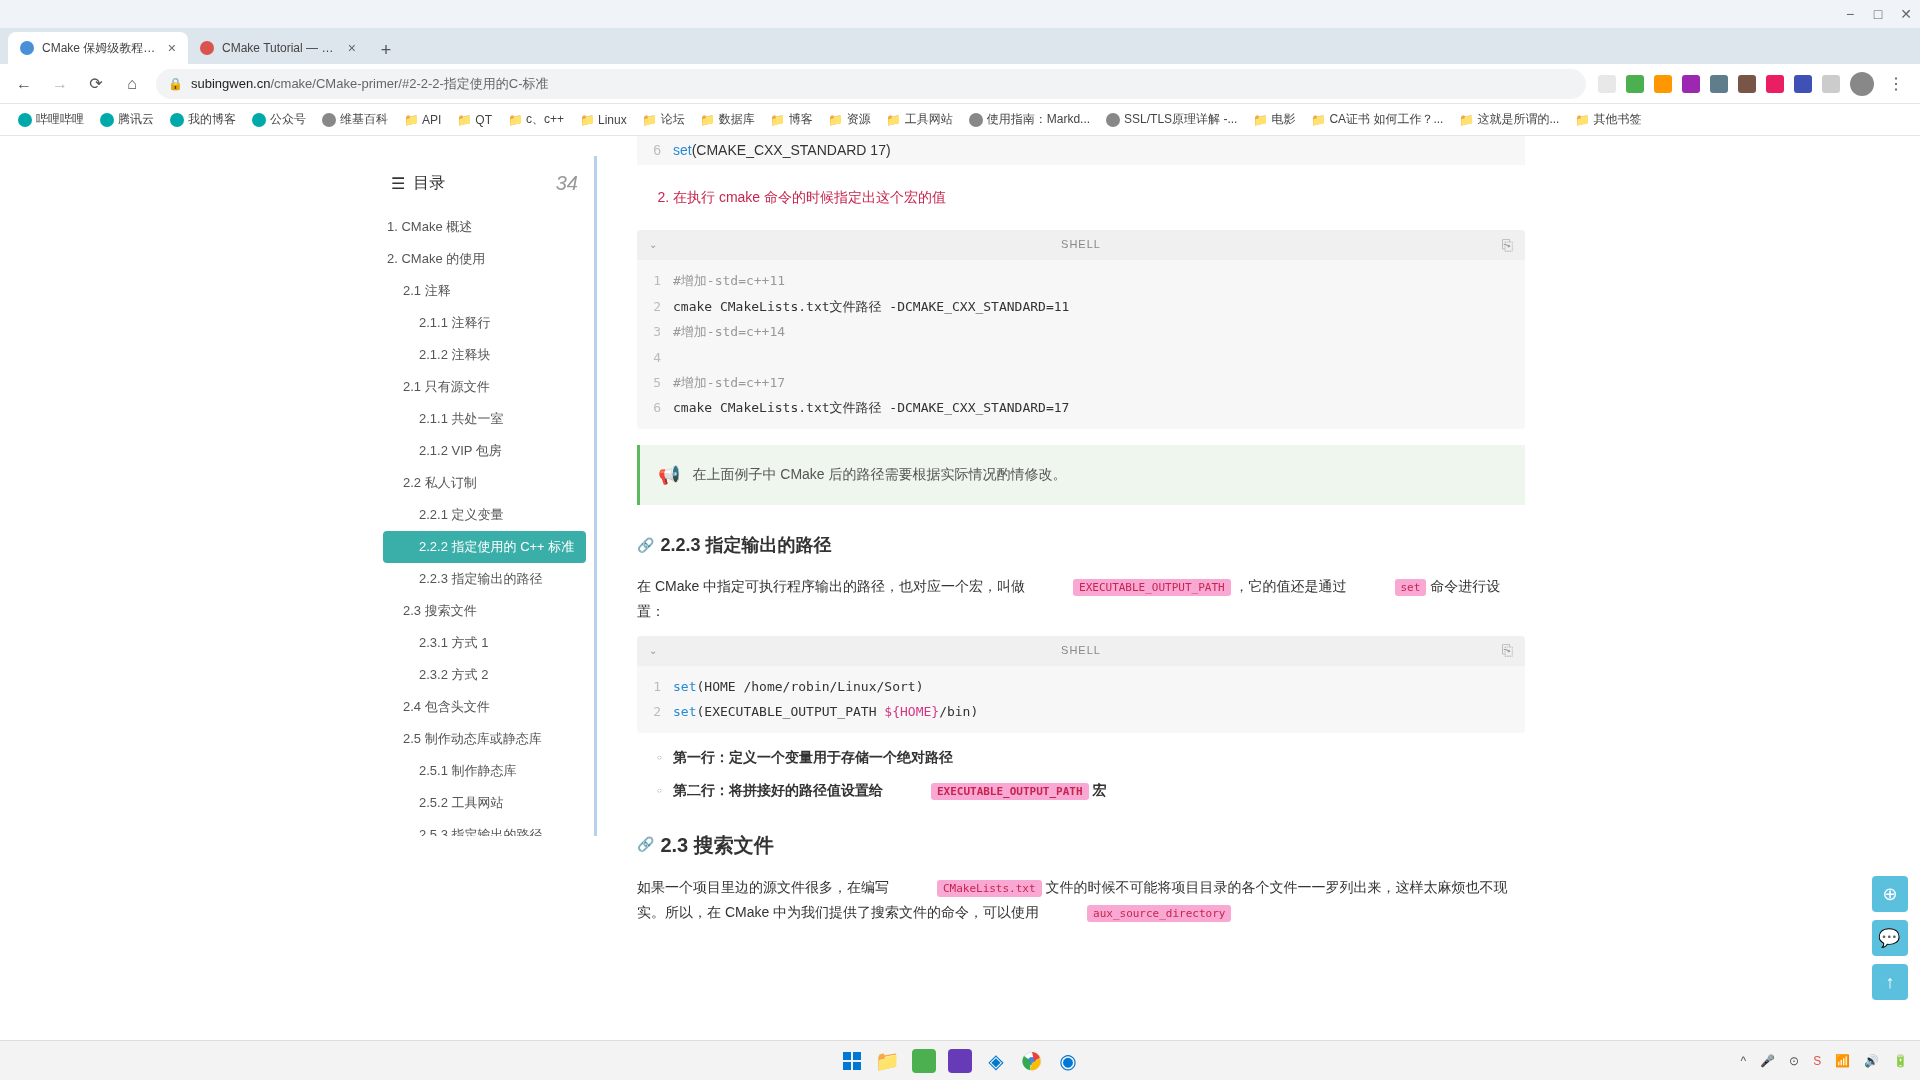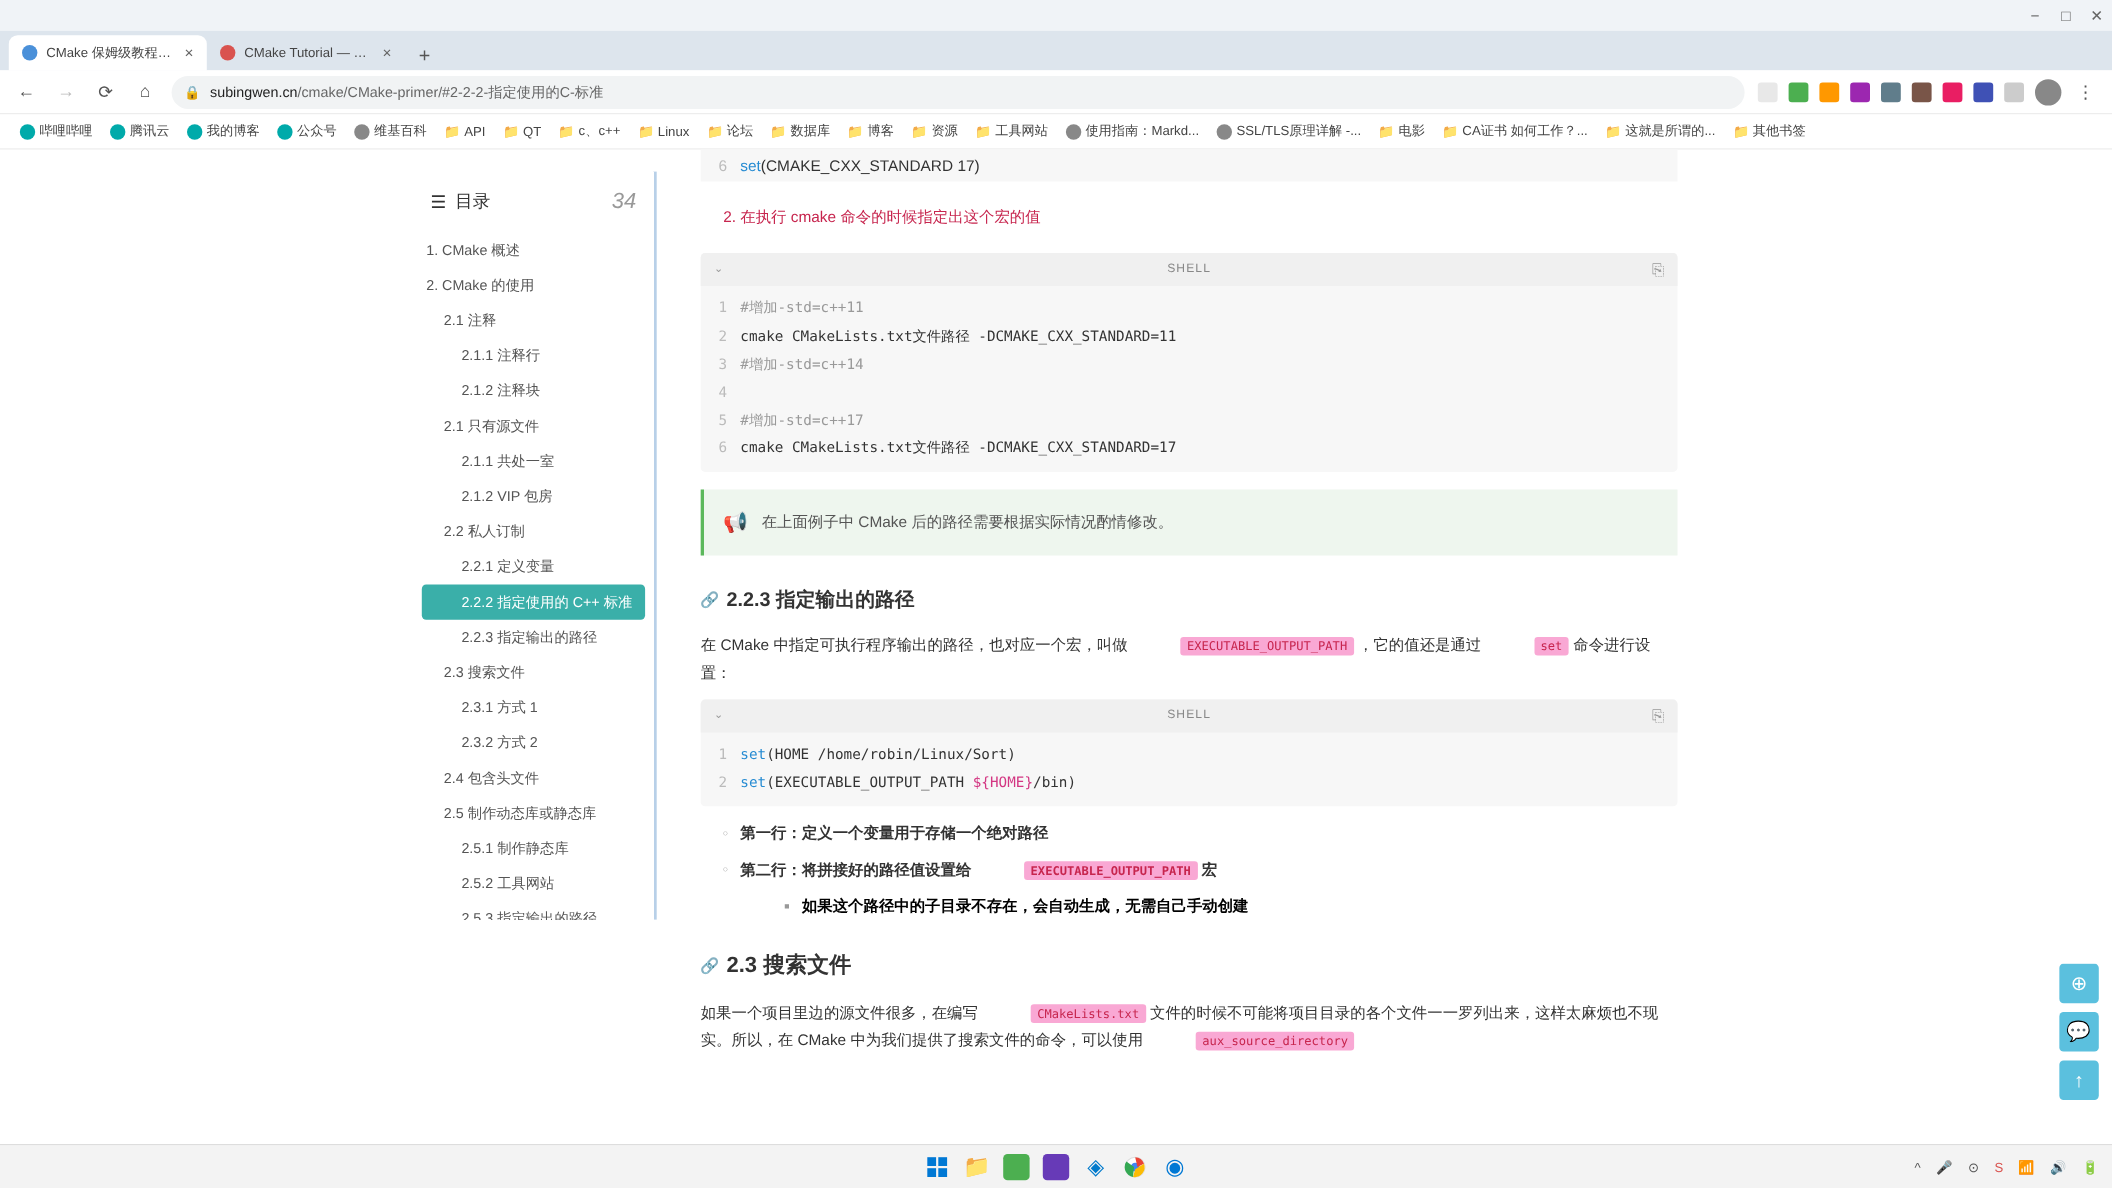--- a/index.html
+++ b/index.html
@@ -325,23 +325,20 @@
               <span class="line-content"><span class="tok-kw">set</span>(EXECUTABLE_OUTPUT_PATH <span class="tok-var">${HOME}</span>/bin)</span>
             </div>
           </div>
 
       </div>
 
       <ul class="bullet-list">
         <li>第一行：定义一个变量用于存储一个绝对路径</li>
         <li>
           <span>第二行：将拼接好的路径值设置给 </span><code class="inline-code">EXECUTABLE_OUTPUT_PATH</code><span> 宏</span>
-          <ul class="bullet-list nested" style="margin-top:6px;">
-            <li class="bold-text">如果这个路径中的子目录不存在，会自动生成，无需自己手动创建</li>
-          </ul>
         </li>
       </ul>
 
 
       <div class="heading h2">
         <span class="heading-link">🔗</span>
         <span>2.3 搜索文件</span>
       </div>
 
       <p>

